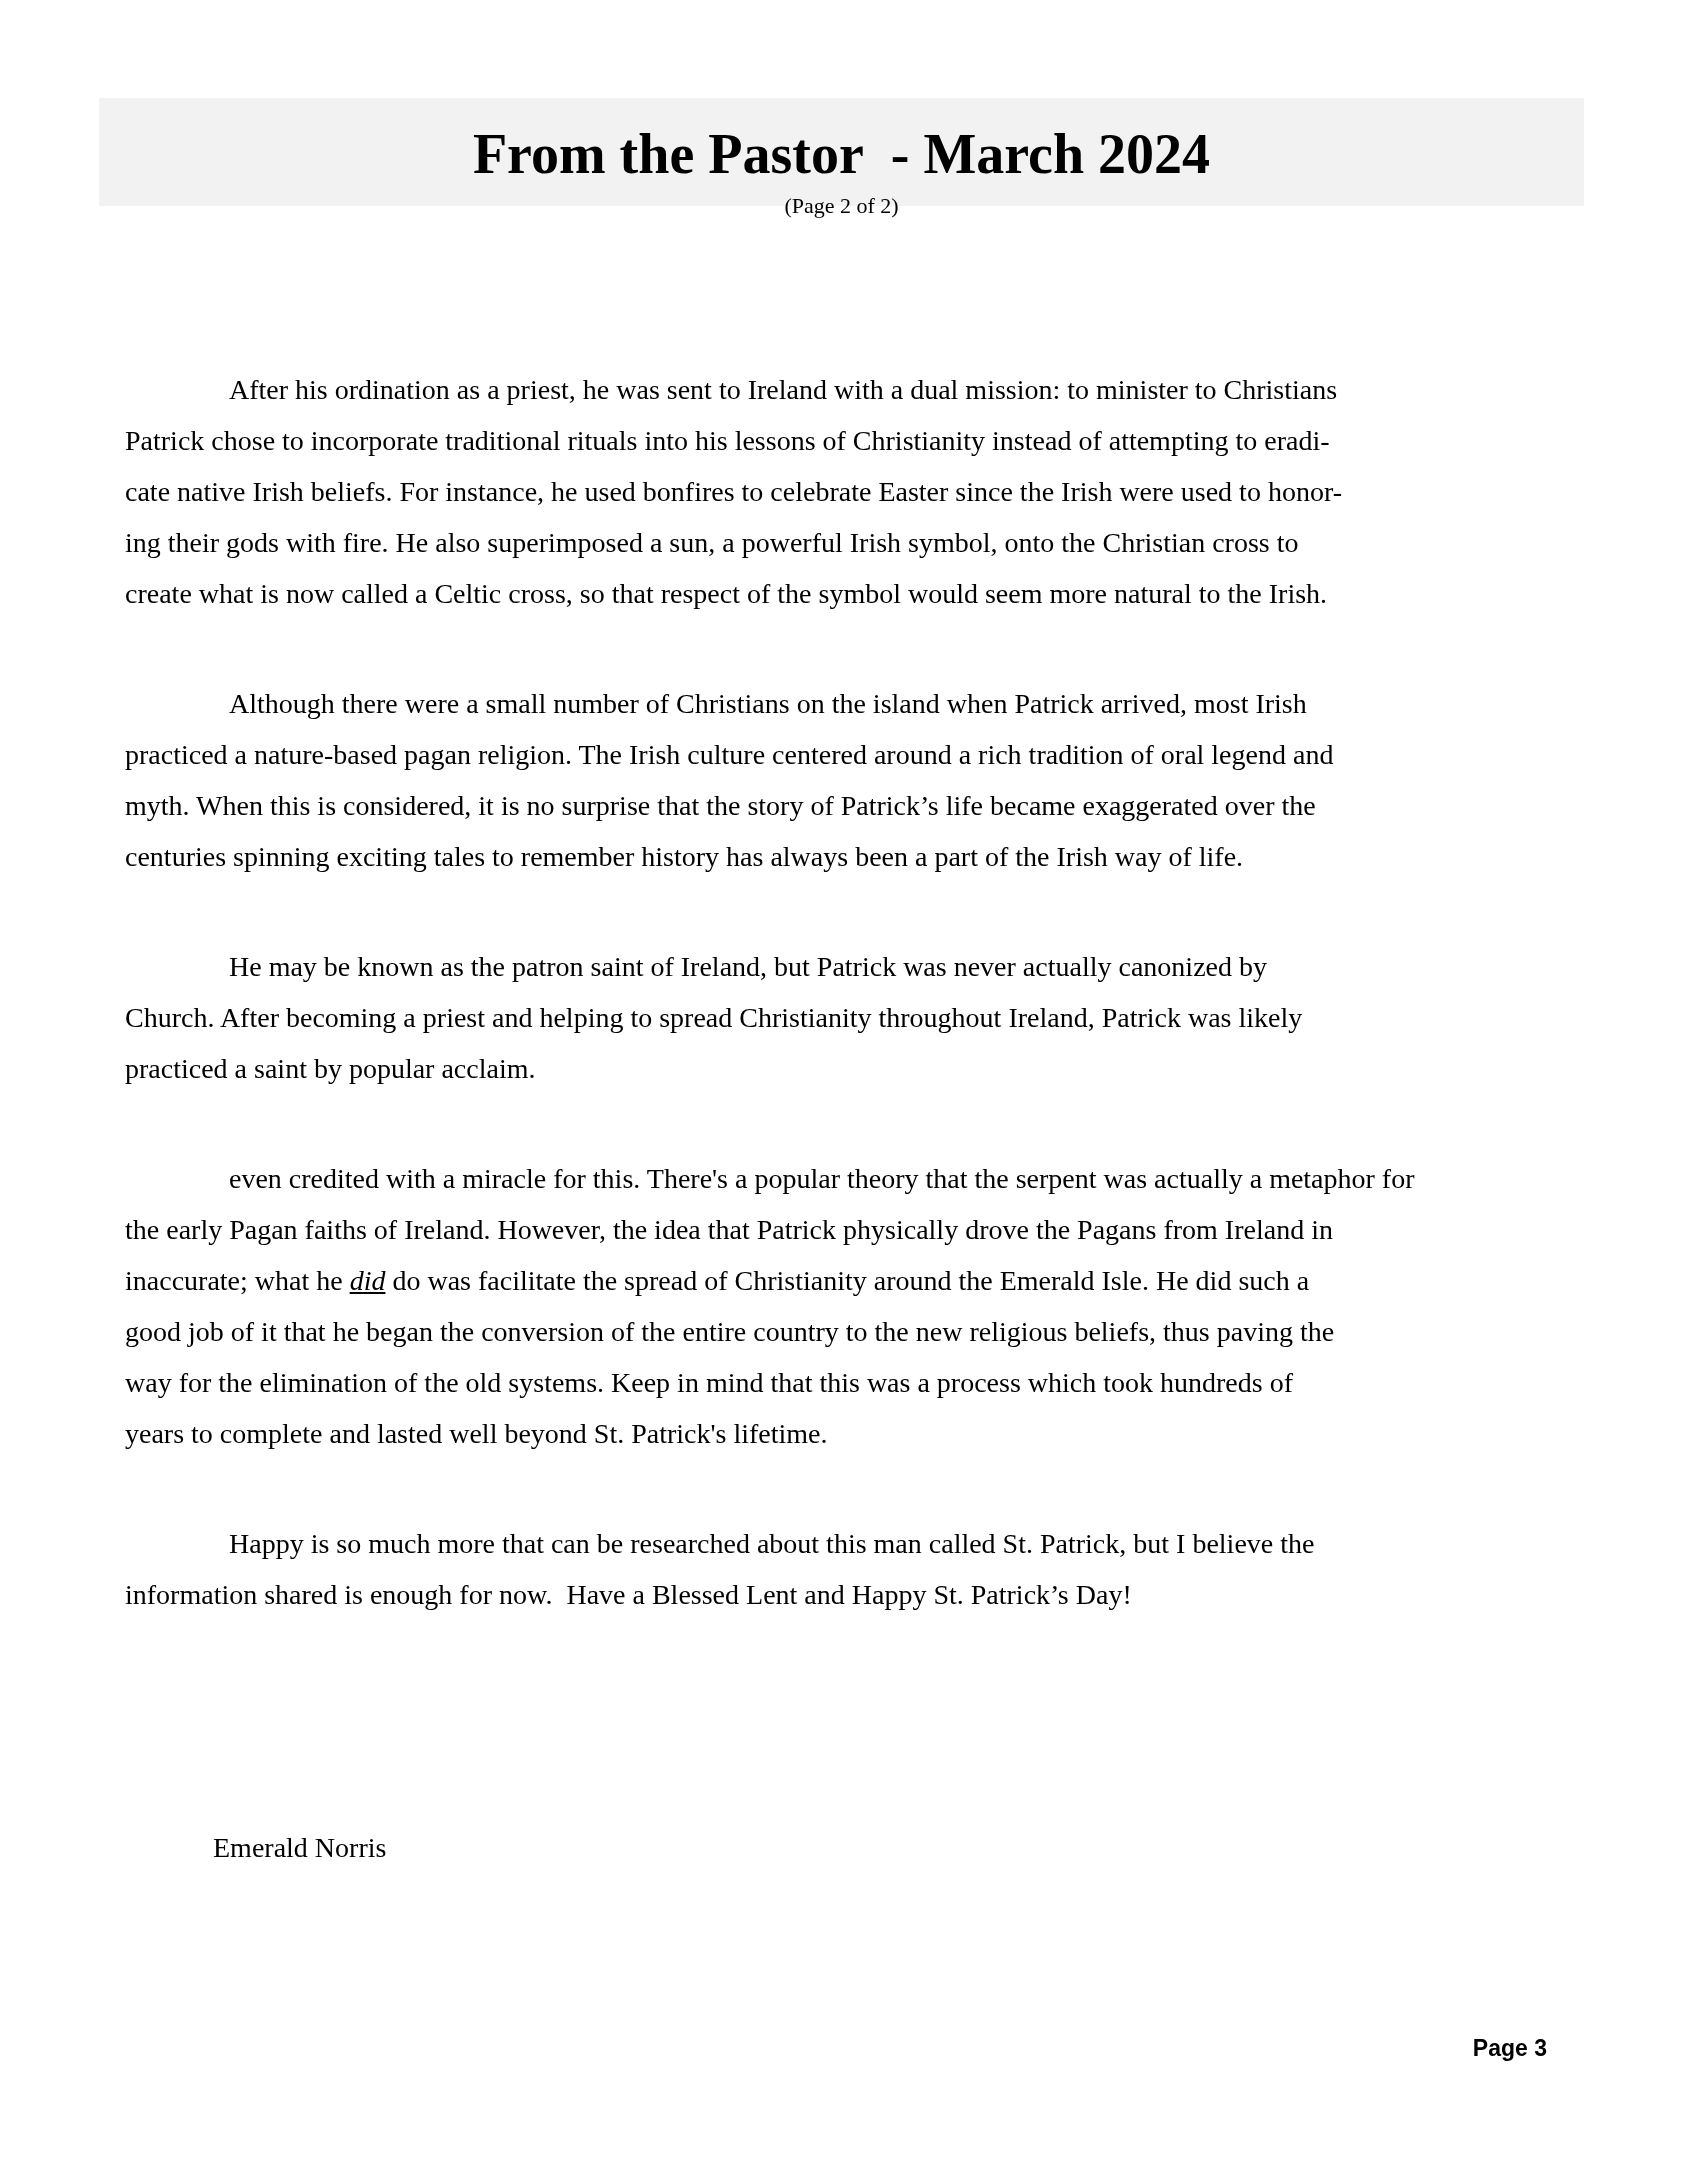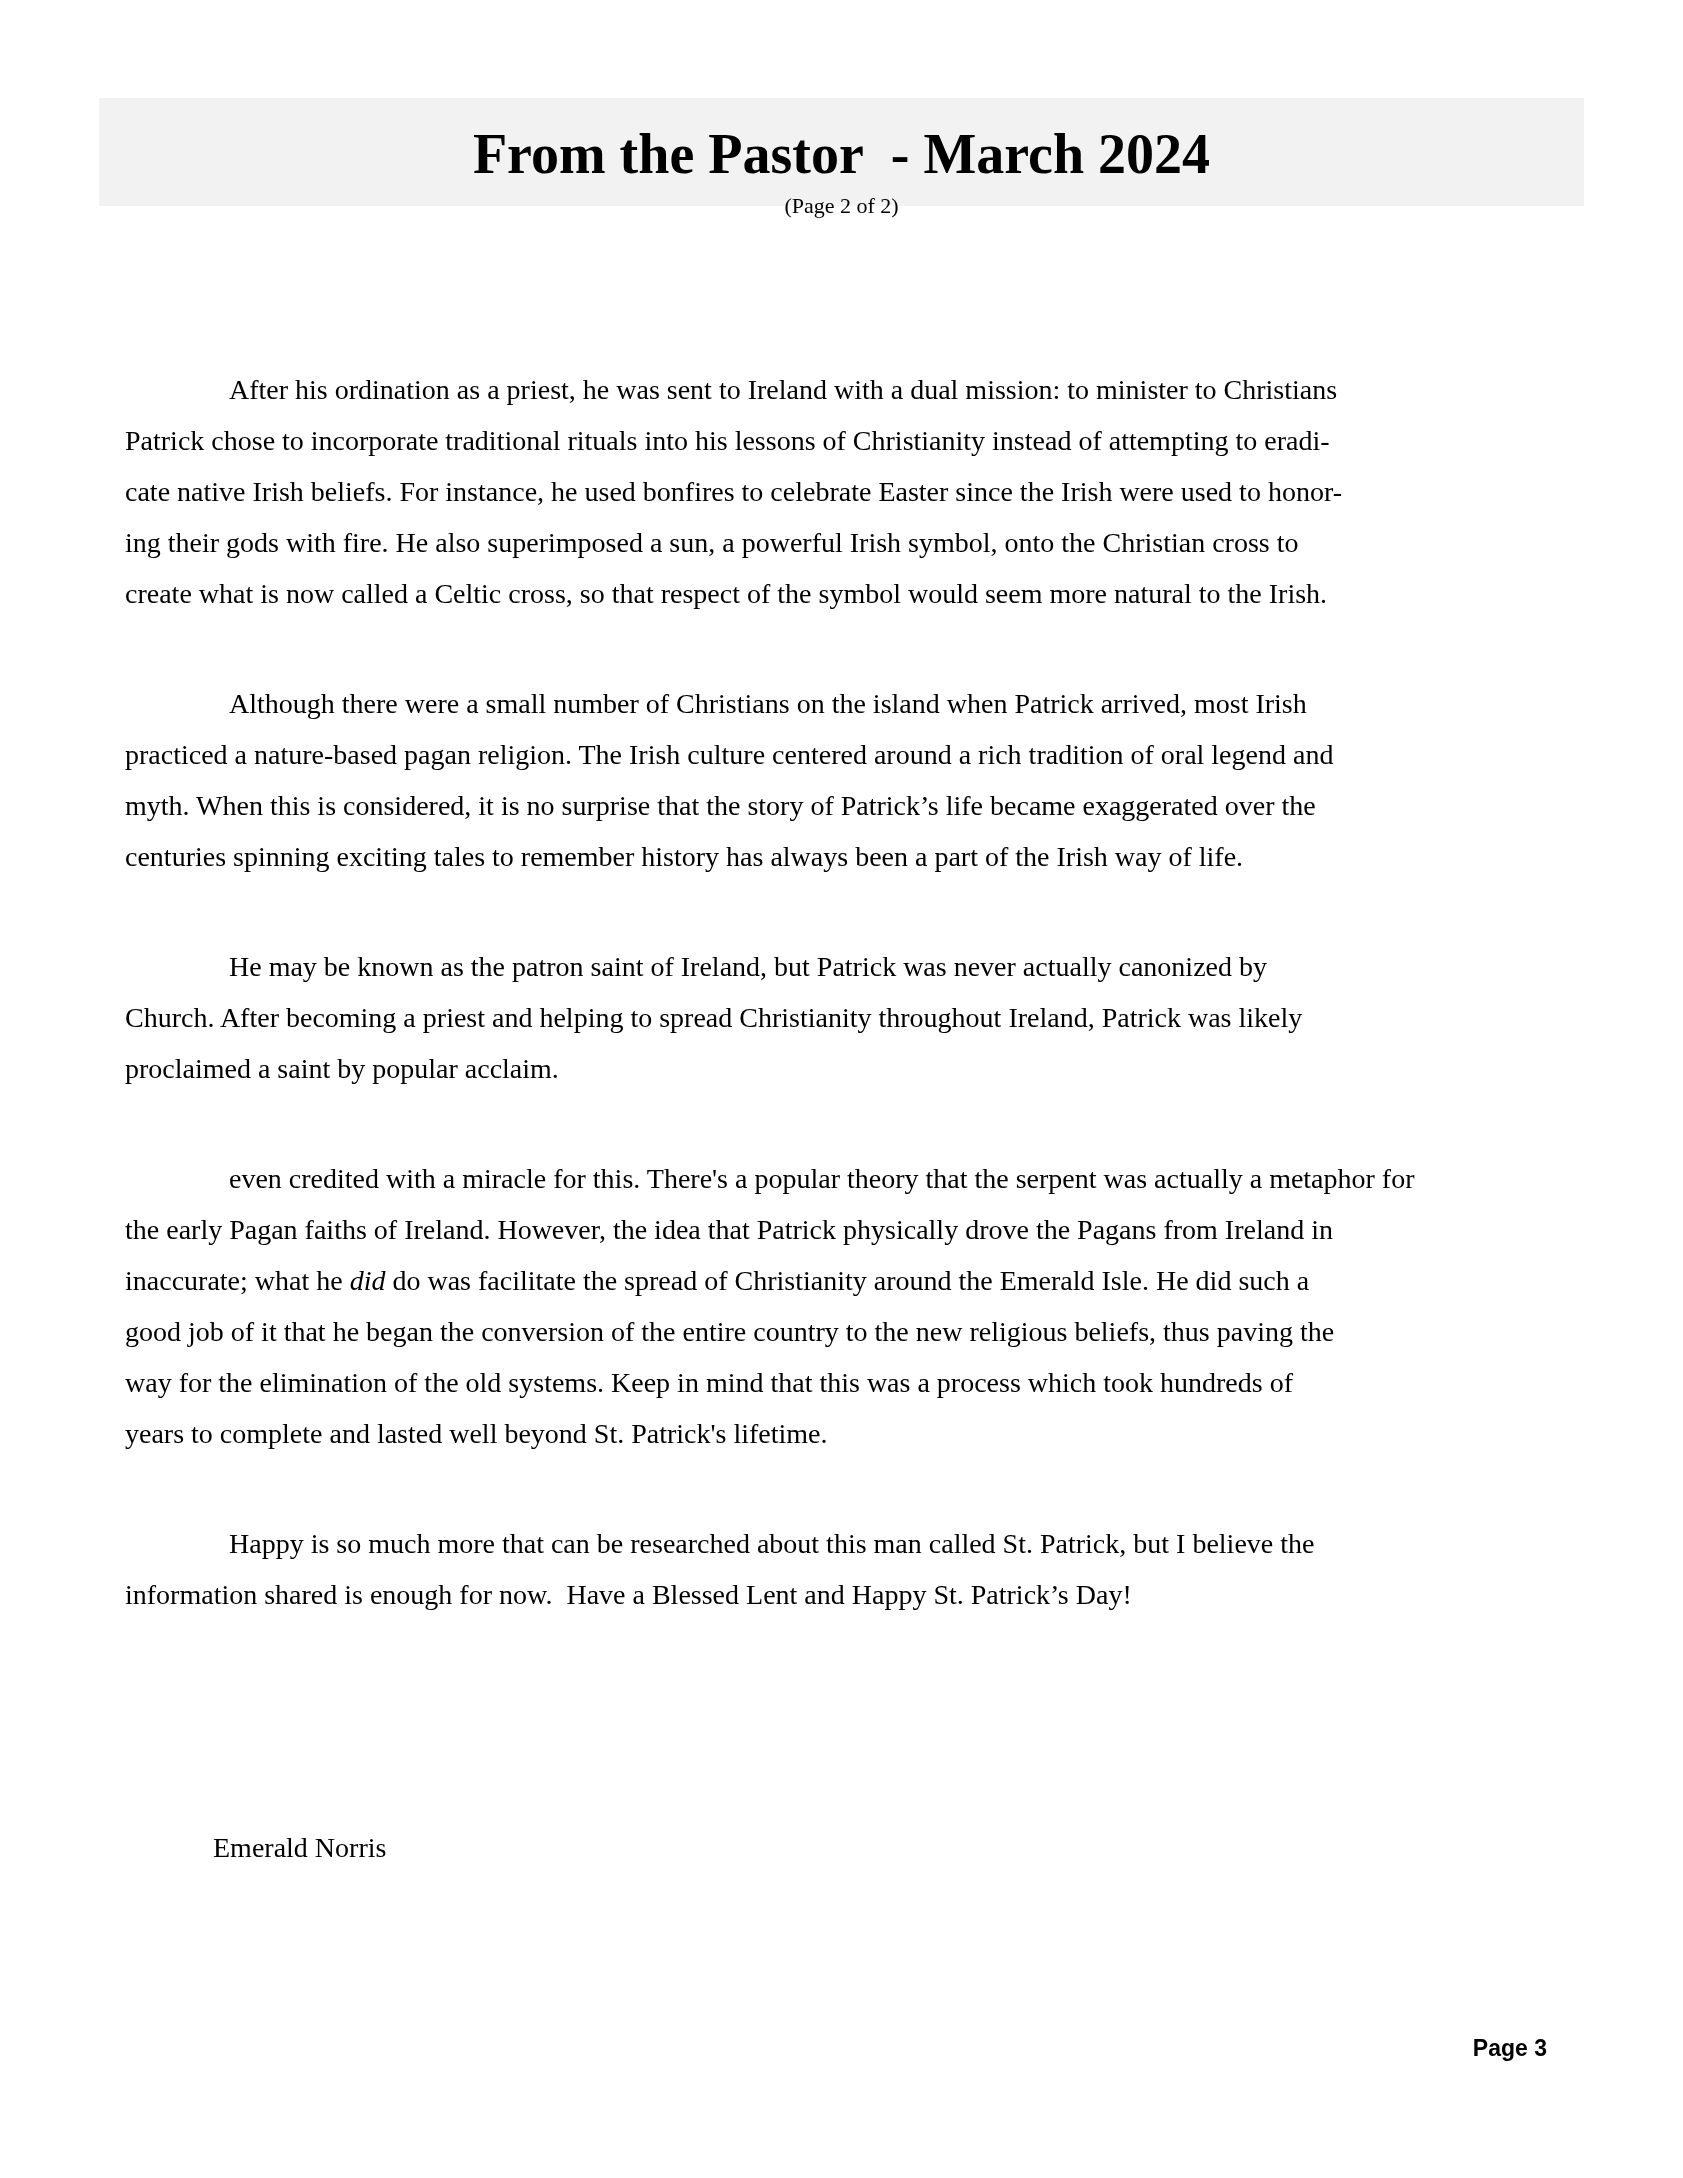--- a/index.html
+++ b/index.html
@@ -51,21 +51,21 @@
     font-size: 28px;
     line-height: 51px;
   }
   .body-text .line {
     display: block;
     white-space: pre;
   }
   .body-text .line:first-child {
     padding-left: 104px;
   }
-  .em { font-style: italic; }
+  .em { font-style: italic; text-decoration: underline; }
   .signature {
     position: absolute;
     left: 213px;
     top: 1822px;
     font-size: 28px;
     line-height: 51px;
     white-space: pre;
   }
   .page-number {
     position: absolute;
@@ -97,21 +97,21 @@
       </p>
       <p>
         <span class="line">Although there were a small number of Christians on the island when Patrick arrived, most Irish</span>
         <span class="line">practiced a nature-based pagan religion. The Irish culture centered around a rich tradition of oral legend and</span>
         <span class="line">myth. When this is considered, it is no surprise that the story of Patrick’s life became exaggerated over the</span>
         <span class="line">centuries spinning exciting tales to remember history has always been a part of the Irish way of life.</span>
       </p>
       <p>
         <span class="line">He may be known as the patron saint of Ireland, but Patrick was never actually canonized by</span>
         <span class="line">Church. After becoming a priest and helping to spread Christianity throughout Ireland, Patrick was likely</span>
-        <span class="line">proclaimed a saint by popular acclaim.</span>
+        <span class="line">practiced a saint by popular acclaim.</span>
       </p>
       <p>
         <span class="line">even credited with a miracle for this. There's a popular theory that the serpent was actually a metaphor for</span>
         <span class="line">the early Pagan faiths of Ireland. However, the idea that Patrick physically drove the Pagans from Ireland in</span>
         <span class="line"><span>inaccurate; what he </span><span class="em">did</span><span> do was facilitate the spread of Christianity around the Emerald Isle. He did such a</span></span>
         <span class="line">good job of it that he began the conversion of the entire country to the new religious beliefs, thus paving the</span>
         <span class="line">way for the elimination of the old systems. Keep in mind that this was a process which took hundreds of</span>
         <span class="line">years to complete and lasted well beyond St. Patrick's lifetime.</span>
       </p>
       <p>

